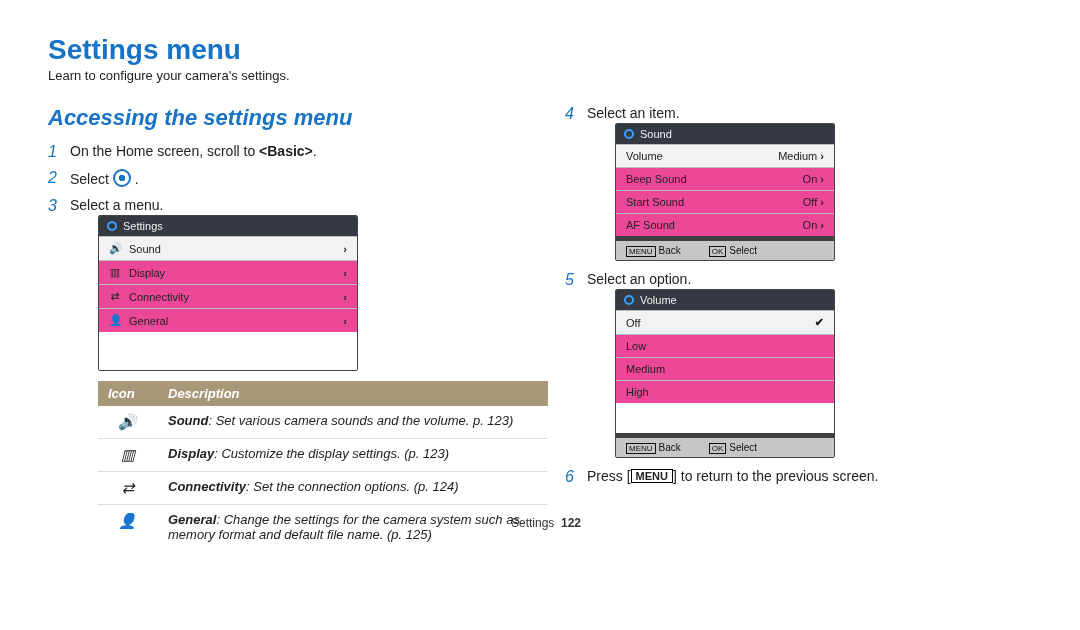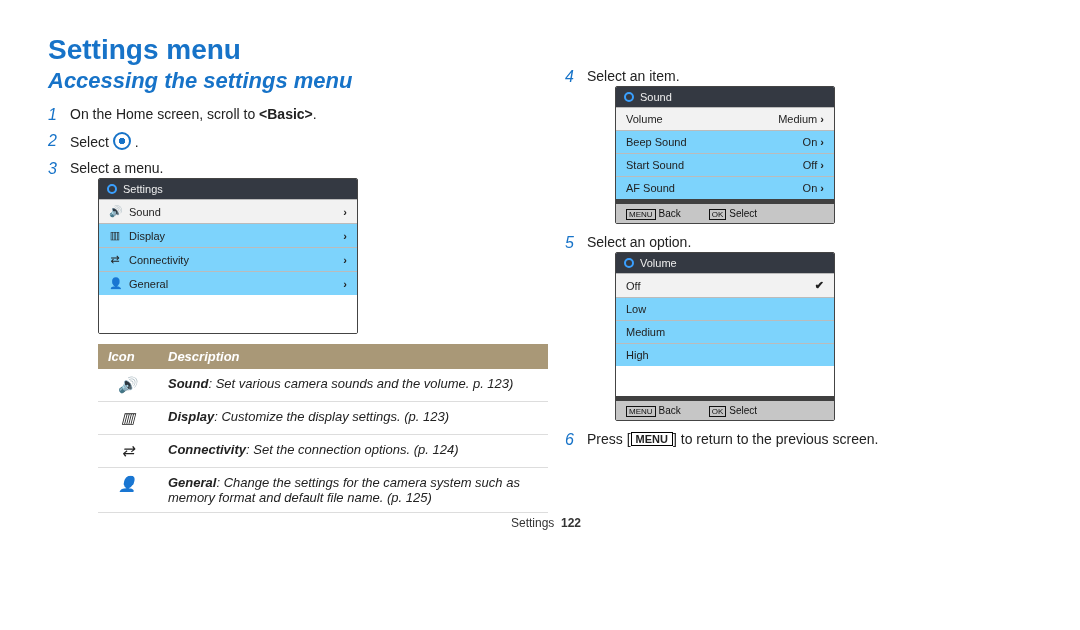--- a/index.html
+++ b/index.html
@@ -11,21 +11,21 @@
   h2.sub{color:#1773c8;font-weight:700;font-size:22px;margin:0 0 12px 0;font-style:italic;}
   ol.steps{list-style:none;margin:0;padding:0;counter-reset:step;}
   ol.steps>li{position:relative;padding-left:22px;font-size:14px;margin-bottom:10px;font-style:italic;color:#222;}
   ol.steps>li::before{counter-increment:step;content:counter(step);position:absolute;left:0;top:0;color:#1773c8;font-style:italic;font-weight:400;font-size:16px;}
   .rom{font-style:normal;}
   .gear{display:inline-block;width:14px;height:14px;border-radius:50%;border:2px solid #1773c8;background:radial-gradient(circle at center,#1773c8 3px,transparent 3px);vertical-align:-3px;}
   
   .screen{margin-left:28px;margin-top:2px;margin-bottom:10px;width:260px;border:1px solid #444;background:#fff;box-sizing:border-box;overflow:hidden;border-radius:2px;font-style:normal;}
   .screen .hdr{display:flex;align-items:center;gap:6px;background:#343942;color:#eee;font-size:11px;padding:4px 8px;}
   .screen .hdr .dot{width:10px;height:10px;border-radius:50%;border:2px solid #3aa0ff;box-sizing:border-box;}
-  .screen .rw{display:flex;align-items:center;gap:8px;font-size:11px;color:#222;padding:5px 10px;background:#7dd3fc;border-top:1px solid #bbb;justify-content:space-between;}
+  .screen .rw{display:flex;align-items:center;gap:8px;font-size:11px;color:#222;padding:5px 10px;background:#ec4899;border-top:1px solid #bbb;justify-content:space-between;}
   .screen .rw.sel{background:#f2f2f2;}
   .screen .rw .left{display:flex;align-items:center;gap:8px;}
   .screen .rw .chev{color:#222;font-weight:bold;}
   .screen .ftr{display:flex;gap:28px;font-size:10px;color:#111;padding:4px 10px;background:#c6c6c6;border-top:5px solid #404040;}
   .screen .ftr .key{border:1px solid #111;padding:0 2px;font-size:8px;margin-right:3px;}
   .mini-icn{display:inline-block;width:12px;text-align:center;}
   .blank{height:38px;background:#fff;}
   
   table.idesc{width:450px;border-collapse:collapse;margin-left:28px;margin-top:8px;font-size:13px;}
   table.idesc th{background:#a99877;color:#fff;font-weight:700;text-align:left;padding:5px 10px;font-style:italic;}
@@ -34,20 +34,21 @@
   .menukey{display:inline-block;border:1px solid #000;padding:0 4px;font-size:11px;font-weight:700;vertical-align:1px;}
   .footer{position:absolute;bottom:14px;left:12px;right:0;text-align:center;font-size:12px;color:#333;}
   .footer b{font-weight:700;}
   .chk{color:#222;font-weight:bold;}
 </style>
 </head>
 <body>
 
 <div class="page">
   <h1 class="title">Settings menu</h1>
+  <p class="intro">Learn to configure your camera's settings.</p>
 
   <div class="cols">
 
     <div class="col">
       <h2 class="sub">Accessing the settings menu</h2>
       <ol class="steps" start="1">
         <li>
           <span class="rom">On the Home screen, scroll to </span><b class="rom">&lt;Basic&gt;</b><span class="rom">.</span>
         </li>
         <li>

